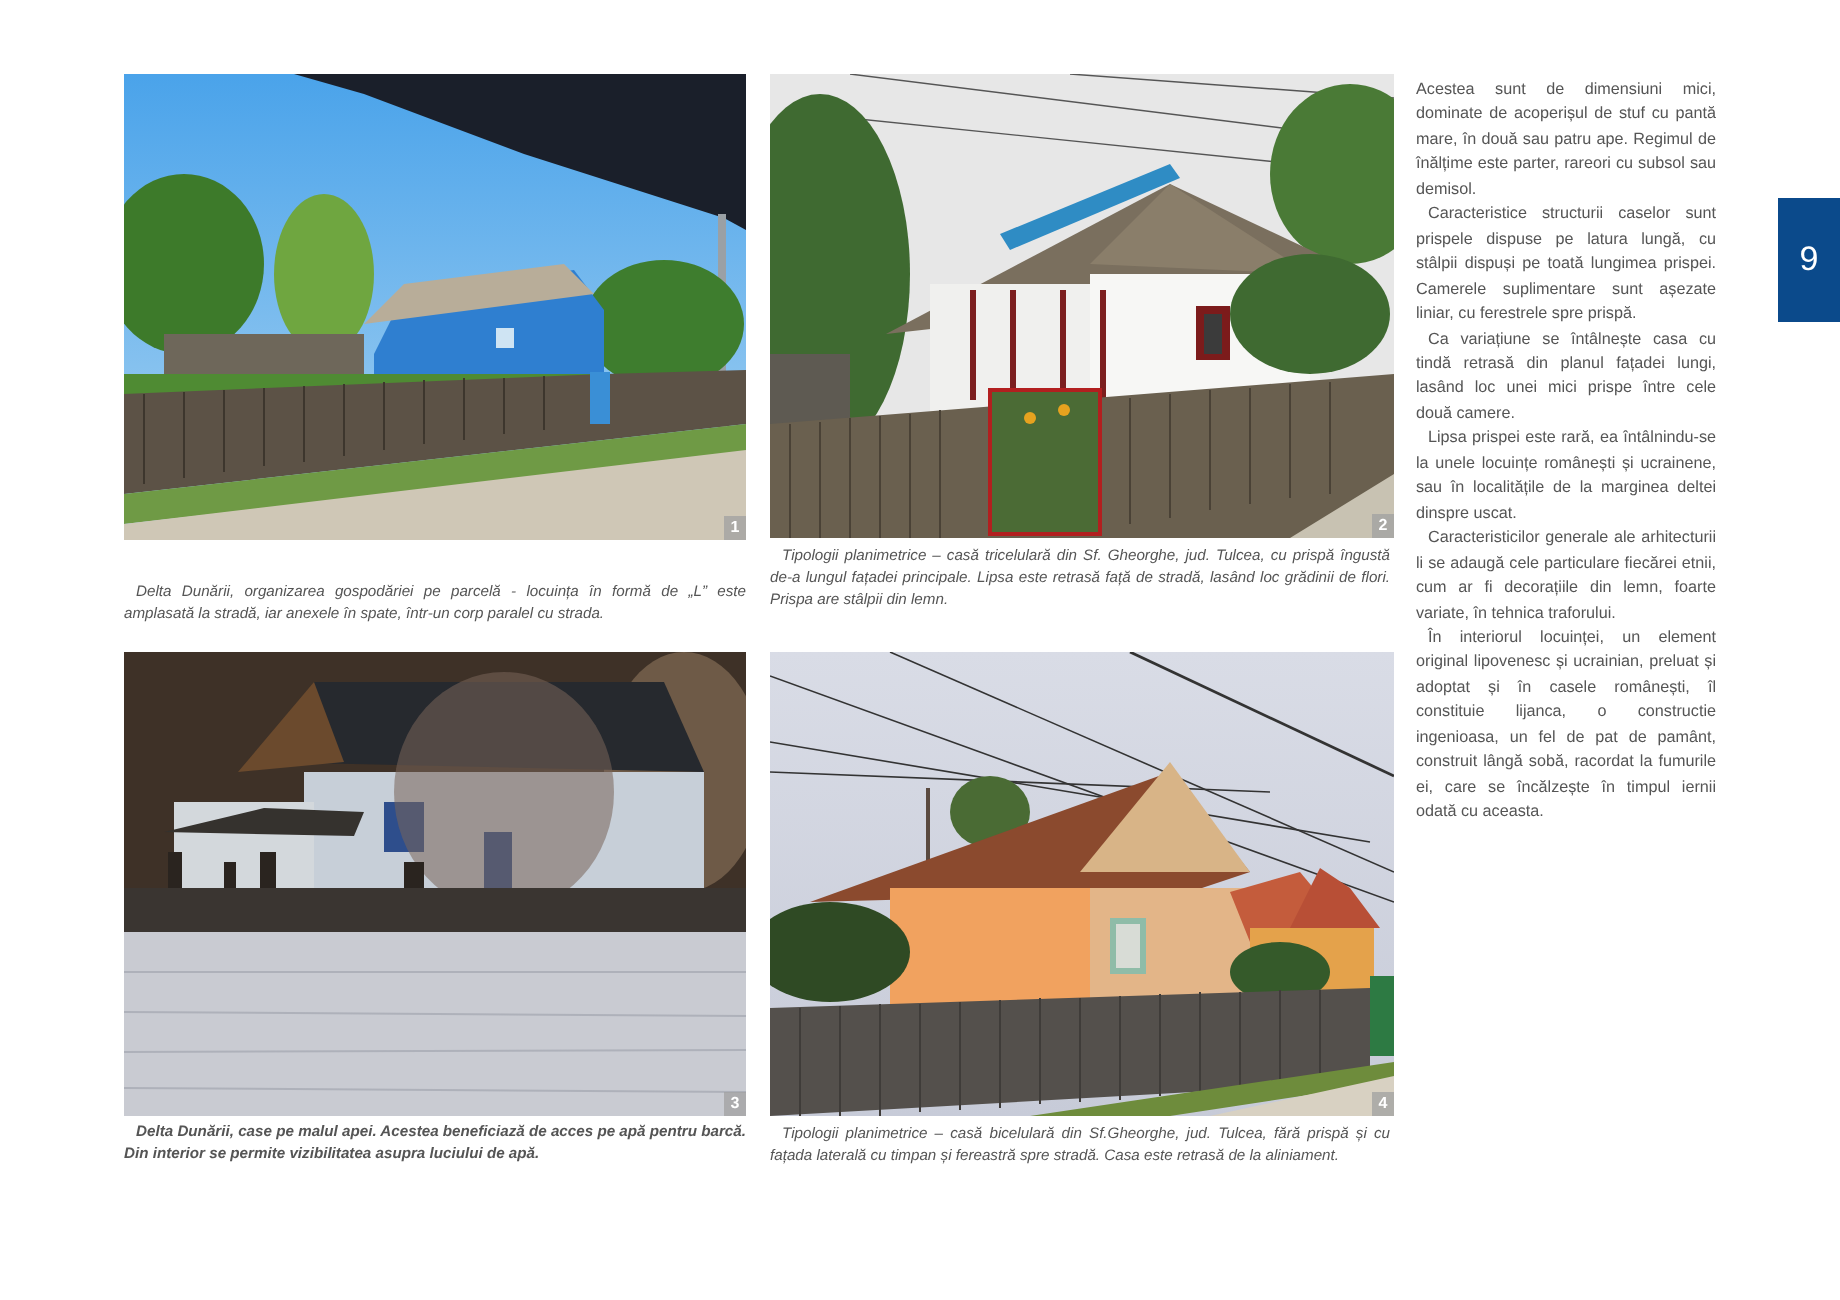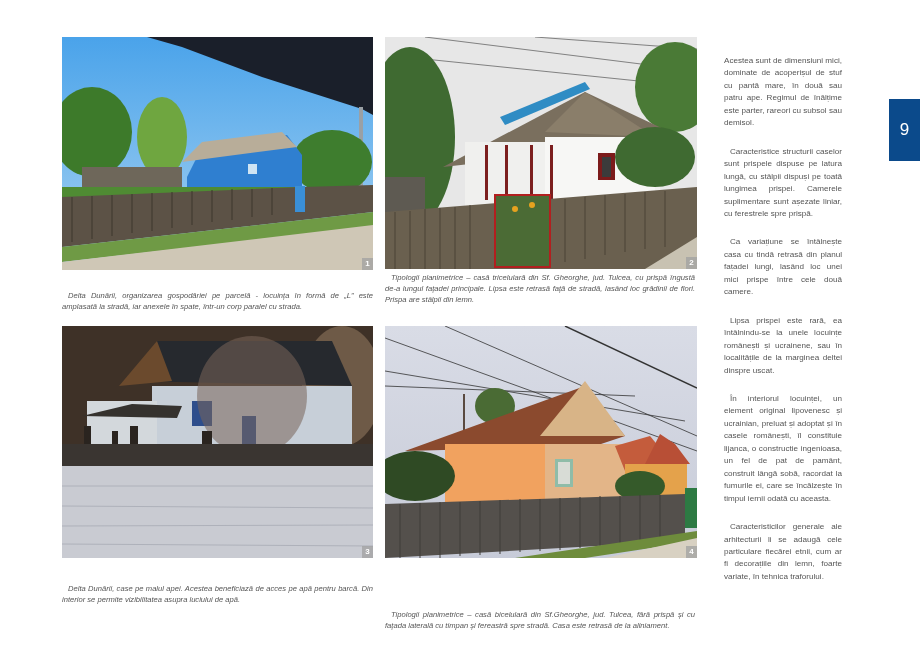--- a/index.html
+++ b/index.html
@@ -17,21 +17,21 @@
     line-height: 12px; text-align: center; font-family: "Liberation Sans", sans-serif;
   }
   .caption {
     position: absolute; font-size: 7.6px; line-height: 11.2px; font-style: italic;
     color: #555; text-align: justify; text-indent: 6px;
   }
   .body-col {
     position: absolute; left: 708px; top: 39px; width: 150px;
     font-size: 8.1px; line-height: 12.45px; color: #555; text-align: justify;
   }
-  .body-col p { margin: 16px; text-indent: 6px; }
+  .body-col p { margin: 0; text-indent: 6px; }
   .body-col p:first-child { text-indent: 0; }
   .page-tab {
     position: absolute; left: 889px; top: 99px; width: 31px; height: 62px;
     background: #0b4a8b; color: #ffffff; font-size: 17px; line-height: 62px; text-align: center;
   }
 </style>
 </head>
 <body>
 
 <div class="photo" style="left:62px;top:37px;width:311px;height:233px;">
@@ -201,25 +201,25 @@
     </g>
     <rect x="300" y="162" width="12" height="40" fill="#2d7a43"></rect>
     <path d="M130 232 L312 205 L312 215 L200 232 Z" fill="#6e8c3c"></path>
     <path d="M220 232 L312 212 L312 232 Z" fill="#d8d1c2"></path>
   </svg>
   <div class="badge">4</div>
 </div>
 
 <div class="caption" style="left:62px;top:290px;width:311px;">Delta Dunării, organizarea gospodăriei pe parcelă - locuința în formă de „L” este amplasată la stradă, iar anexele în spate, într-un corp paralel cu strada.</div>
 <div class="caption" style="left:385px;top:272px;width:310px;">Tipologii planimetrice – casă tricelulară din Sf. Gheorghe, jud. Tulcea, cu prispă îngustă de-a lungul fațadei principale. Lipsa este retrasă față de stradă, lasând loc grădinii de flori. Prispa are stâlpii din lemn.</div>
-<div class="caption" style="left:62px;top:583px;width:311px;">Delta Dunării, case pe malul apei. Acestea beneficiază de acces pe apă pentru barcă. Din interior se permite vizibilitatea asupra luciului de apă.</div>
-<div class="caption" style="left:385px;top:561px;width:310px;margin-top:48px;">Tipologii planimetrice – casă bicelulară din Sf.Gheorghe, jud. Tulcea, fără prispă și cu fațada laterală cu timpan și fereastră spre stradă. Casa este retrasă de la aliniament.</div>
+<div class="caption" style="left:62px;top:560px;width:311px;font-weight:bold;">Delta Dunării, case pe malul apei. Acestea beneficiază de acces pe apă pentru barcă. Din interior se permite vizibilitatea asupra luciului de apă.</div>
+<div class="caption" style="left:385px;top:561px;width:310px;">Tipologii planimetrice – casă bicelulară din Sf.Gheorghe, jud. Tulcea, fără prispă și cu fațada laterală cu timpan și fereastră spre stradă. Casa este retrasă de la aliniament.</div>
 
 <div class="body-col">
   <p>Acestea sunt de dimensiuni mici, dominate de acoperișul de stuf cu pantă mare, în două sau patru ape. Regimul de înălțime este parter, rareori cu subsol sau demisol.</p>
   <p>Caracteristice structurii caselor sunt prispele dispuse pe latura lungă, cu stâlpii dispuși pe toată lungimea prispei. Camerele suplimentare sunt așezate liniar, cu ferestrele spre prispă.</p>
   <p>Ca variațiune se întâlnește casa cu tindă retrasă din planul fațadei lungi, lasând loc unei mici prispe între cele două camere.</p>
   <p>Lipsa prispei este rară, ea întâlnindu-se la unele locuințe românești și ucrainene, sau în localitățile de la marginea deltei dinspre uscat.</p>
+  <p>Caracteristicilor generale ale arhitecturii li se adaugă cele particulare fiecărei etnii, cum ar fi decorațiile din lemn, foarte variate, în tehnica traforului.</p>
   <p>În interiorul locuinței, un element original lipovenesc și ucrainian, preluat și adoptat și în casele românești, îl constituie lijanca, o constructie ingenioasa, un fel de pat de pamânt, construit lângă sobă, racordat la fumurile ei, care se încălzește în timpul iernii odată cu aceasta.</p>
-  <p>Caracteristicilor generale ale arhitecturii li se adaugă cele particulare fiecărei etnii, cum ar fi decorațiile din lemn, foarte variate, în tehnica traforului.</p>
 </div>
 
 <div class="page-tab">9</div>
 
 </body></html>

